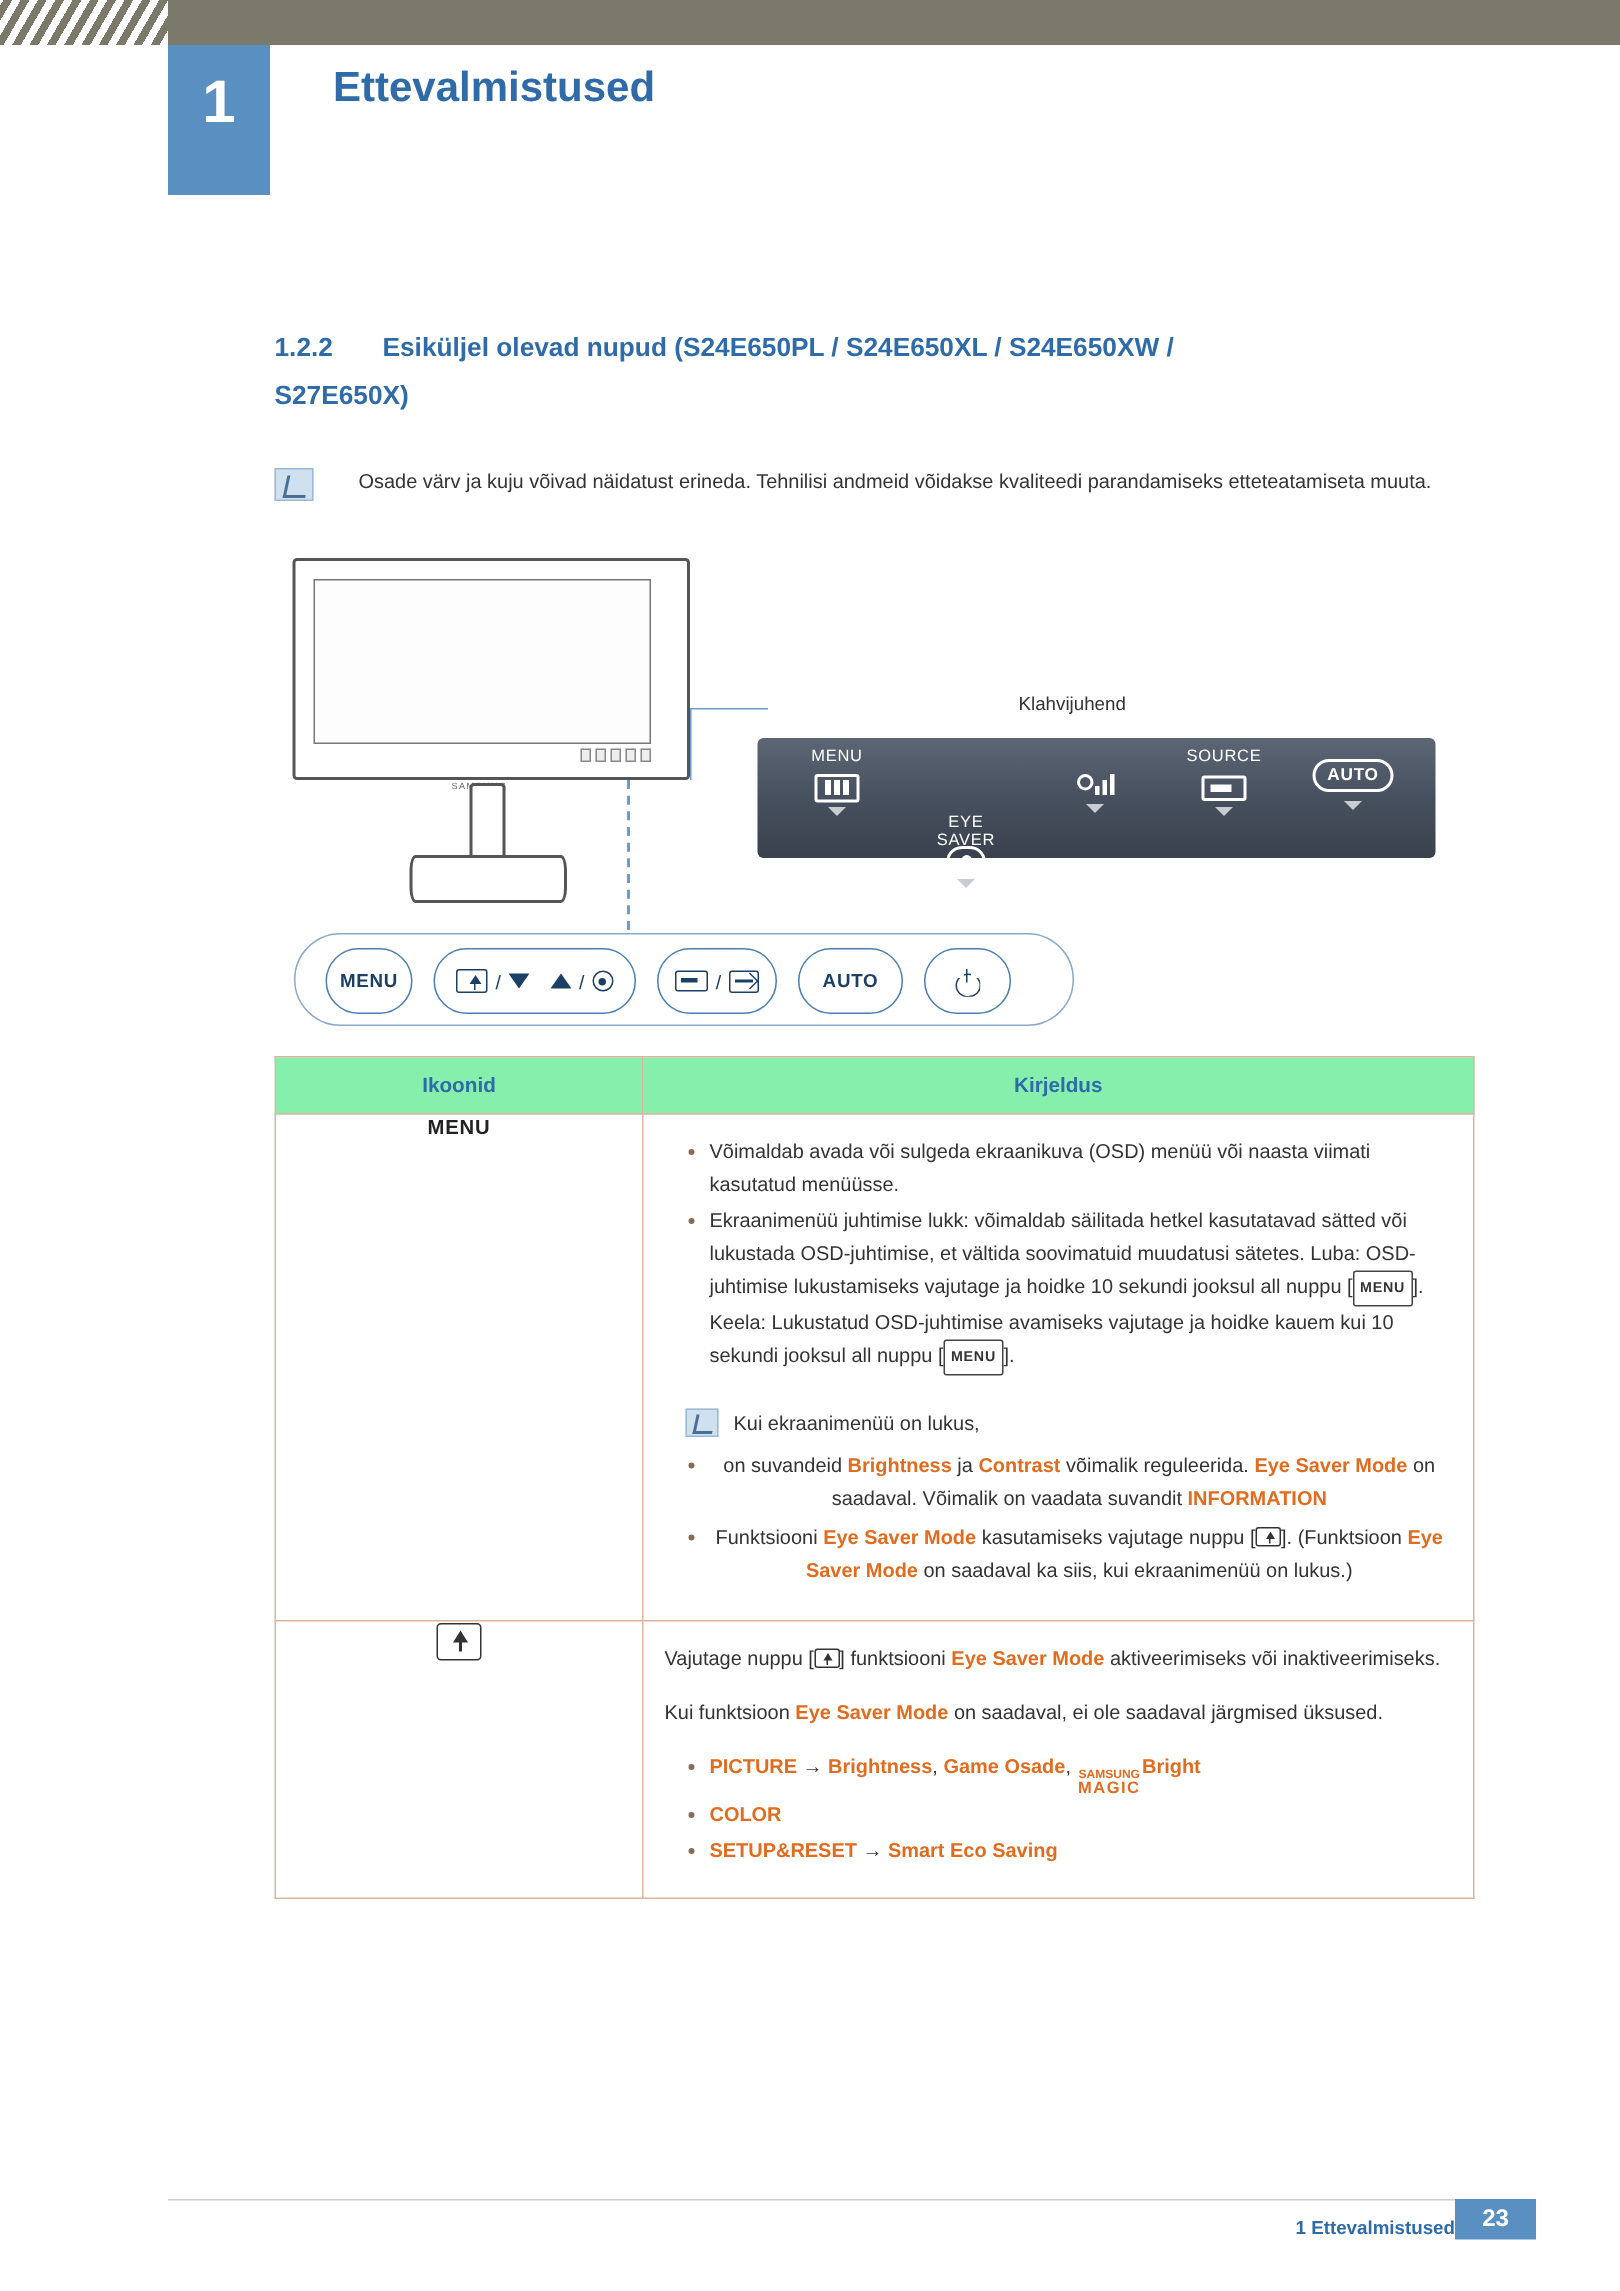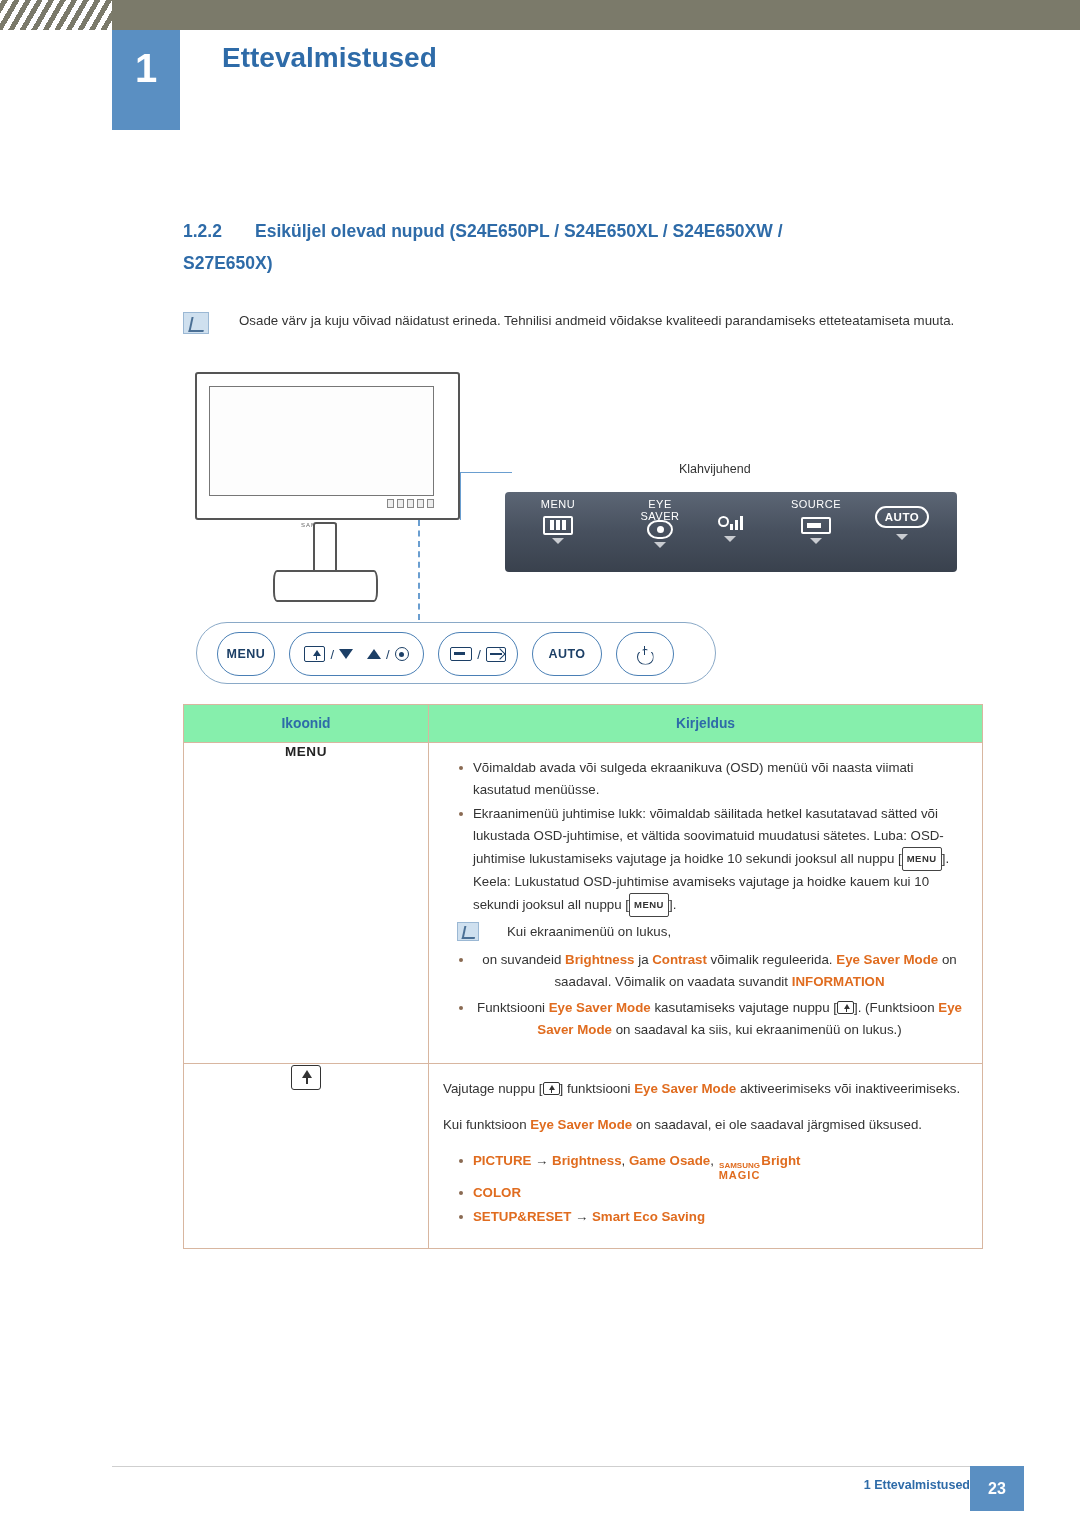--- a/index.html
+++ b/index.html
@@ -426,22 +426,22 @@
     border-bottom: 8px solid #333;
   }
   .big-arrowbox::before {
     content: "";
     position: absolute; left: 13.5px; top: 11px;
     width: 2px; height: 7px; background: #333;
   }
 
   .subnote {
     display: flex;
-    gap: 28px;
-    margin: 4px 0 6px 14px;
+    gap: 10px;
+    margin: 21px 0 6px 14px;
   }
   .subnote .note-icon { width: 22px; height: 19px; margin-top: 1px; }
   .subnote .note-icon::after { left: 5px; top: 3px; width: 11px; height: 11px; }
   .sub-bullets { margin: 0; padding: 0; list-style: none; }
   .sub-bullets > li {
     position: relative;
     padding-left: 30px;
     margin-bottom: 4px;
     line-height: 22px;
     text-align: center;
@@ -484,21 +484,21 @@
     top: 1478px; left: 0;
     width: 970px;
     text-align: right;
     font-size: 12.5px;
     font-weight: bold;
     color: #2e6ba8;
   }
   .footer-page {
     position: absolute;
     top: 1466px; left: 970px;
-    width: 54px; height: 45px;
+    width: 54px; height: 27px;
     background: #5a8fc2;
     color: #fff;
     font-size: 16px;
     font-weight: bold;
     display: flex; align-items: center; justify-content: center;
   }
 </style>
 </head>
 <body>
 
@@ -545,21 +545,21 @@
     <div class="kg-icon">
       <span class="ic-menu">
           <i></i>
           <i></i>
           <i></i>
         </span>
     </div>
     <div class="kg-arrow"></div>
   </div>
 
-  <div class="kg-item" style="left:112px;">
+  <div class="kg-item" style="left:96px;margin-top:44px;">
     <div class="kg-label">EYE</div>
     <div class="kg-label">SAVER</div>
     <div class="kg-icon" style="margin-top:-4px;">
       <span class="ic-eye">
           <i></i>
         </span>
     </div>
     <div class="kg-arrow"></div>
   </div>
 

